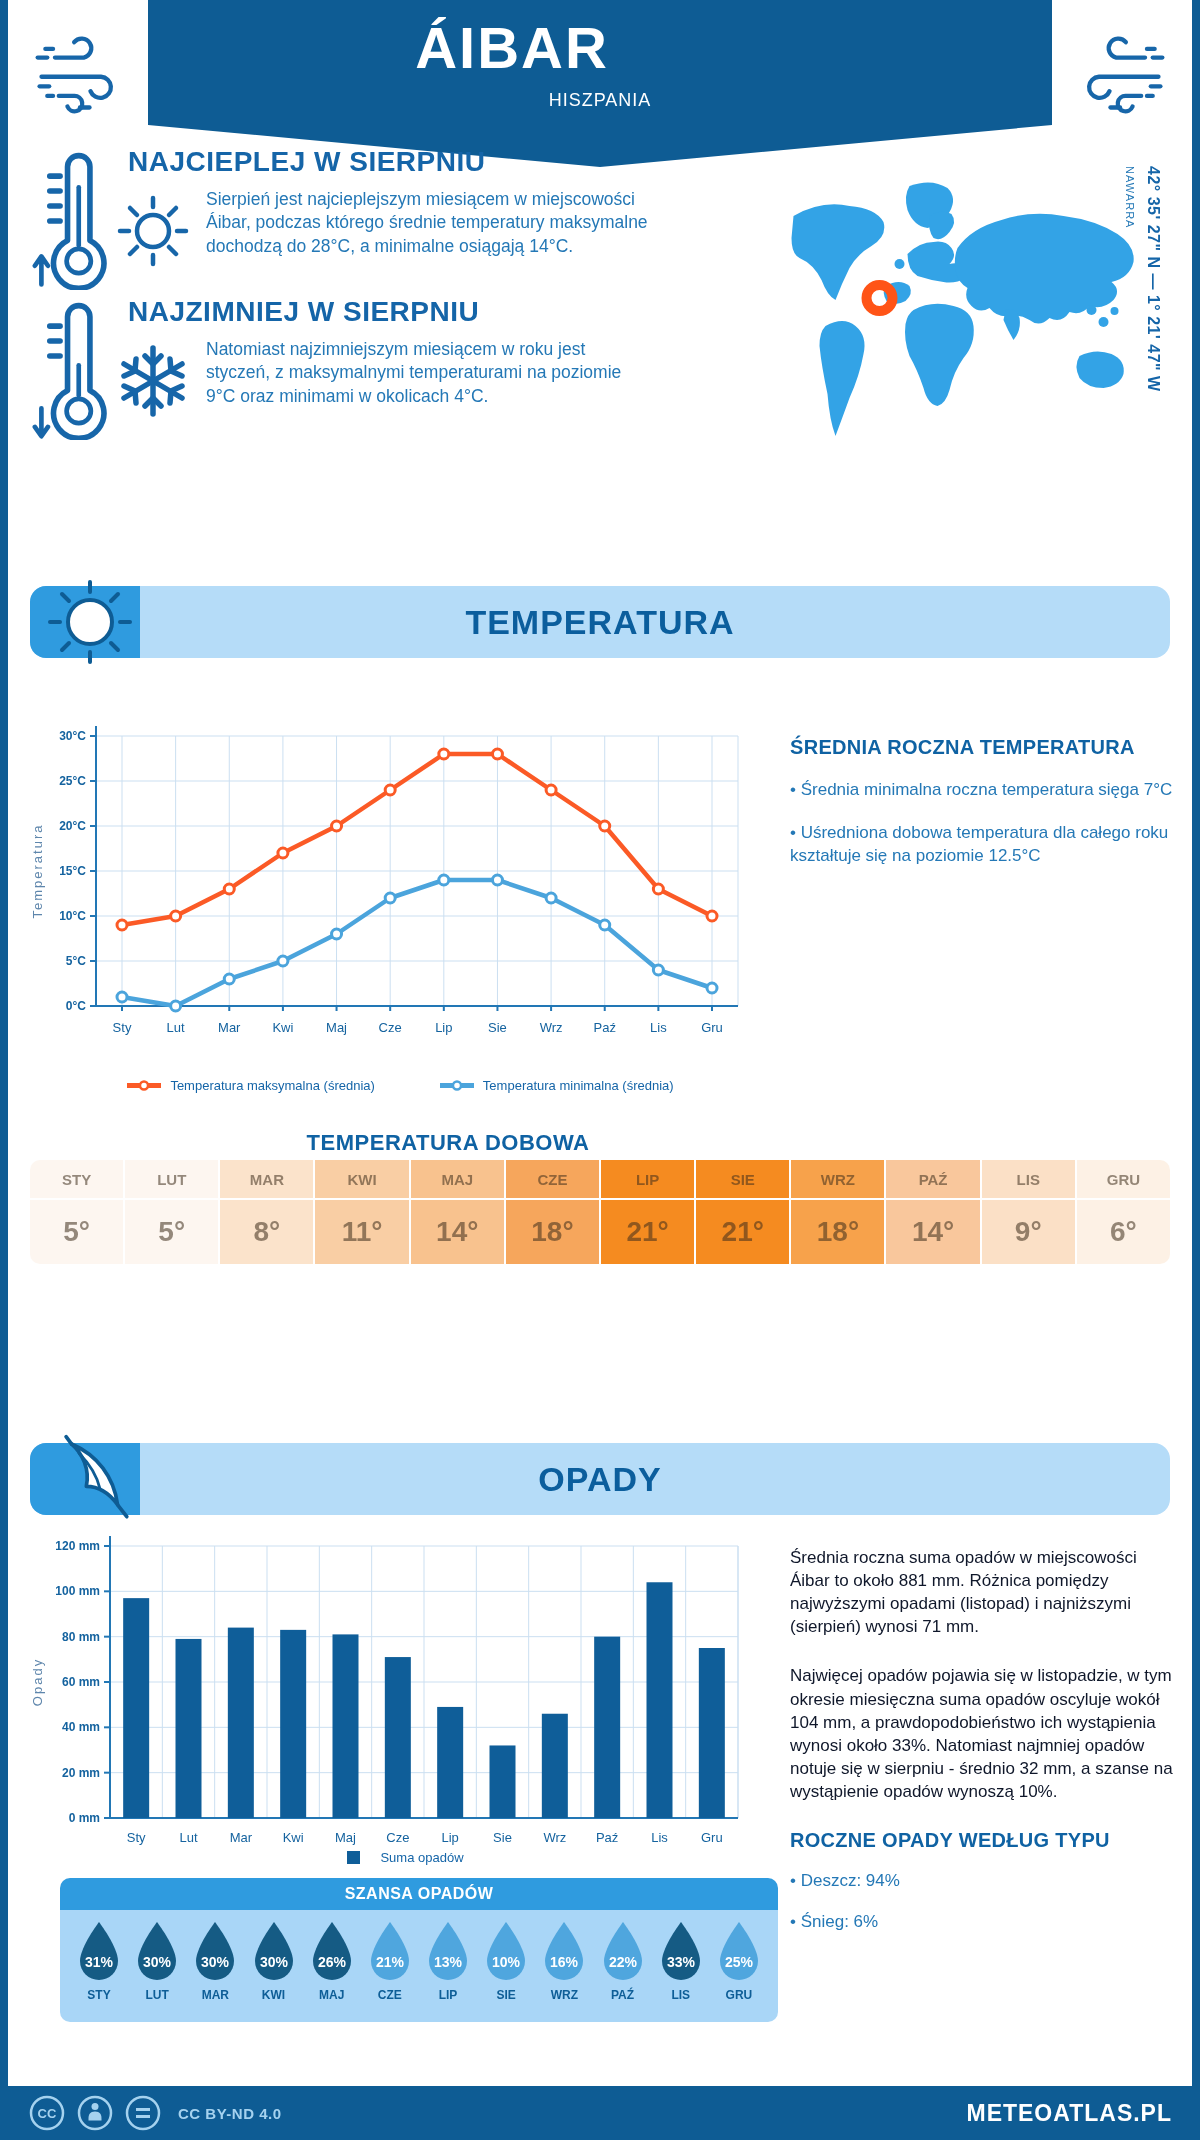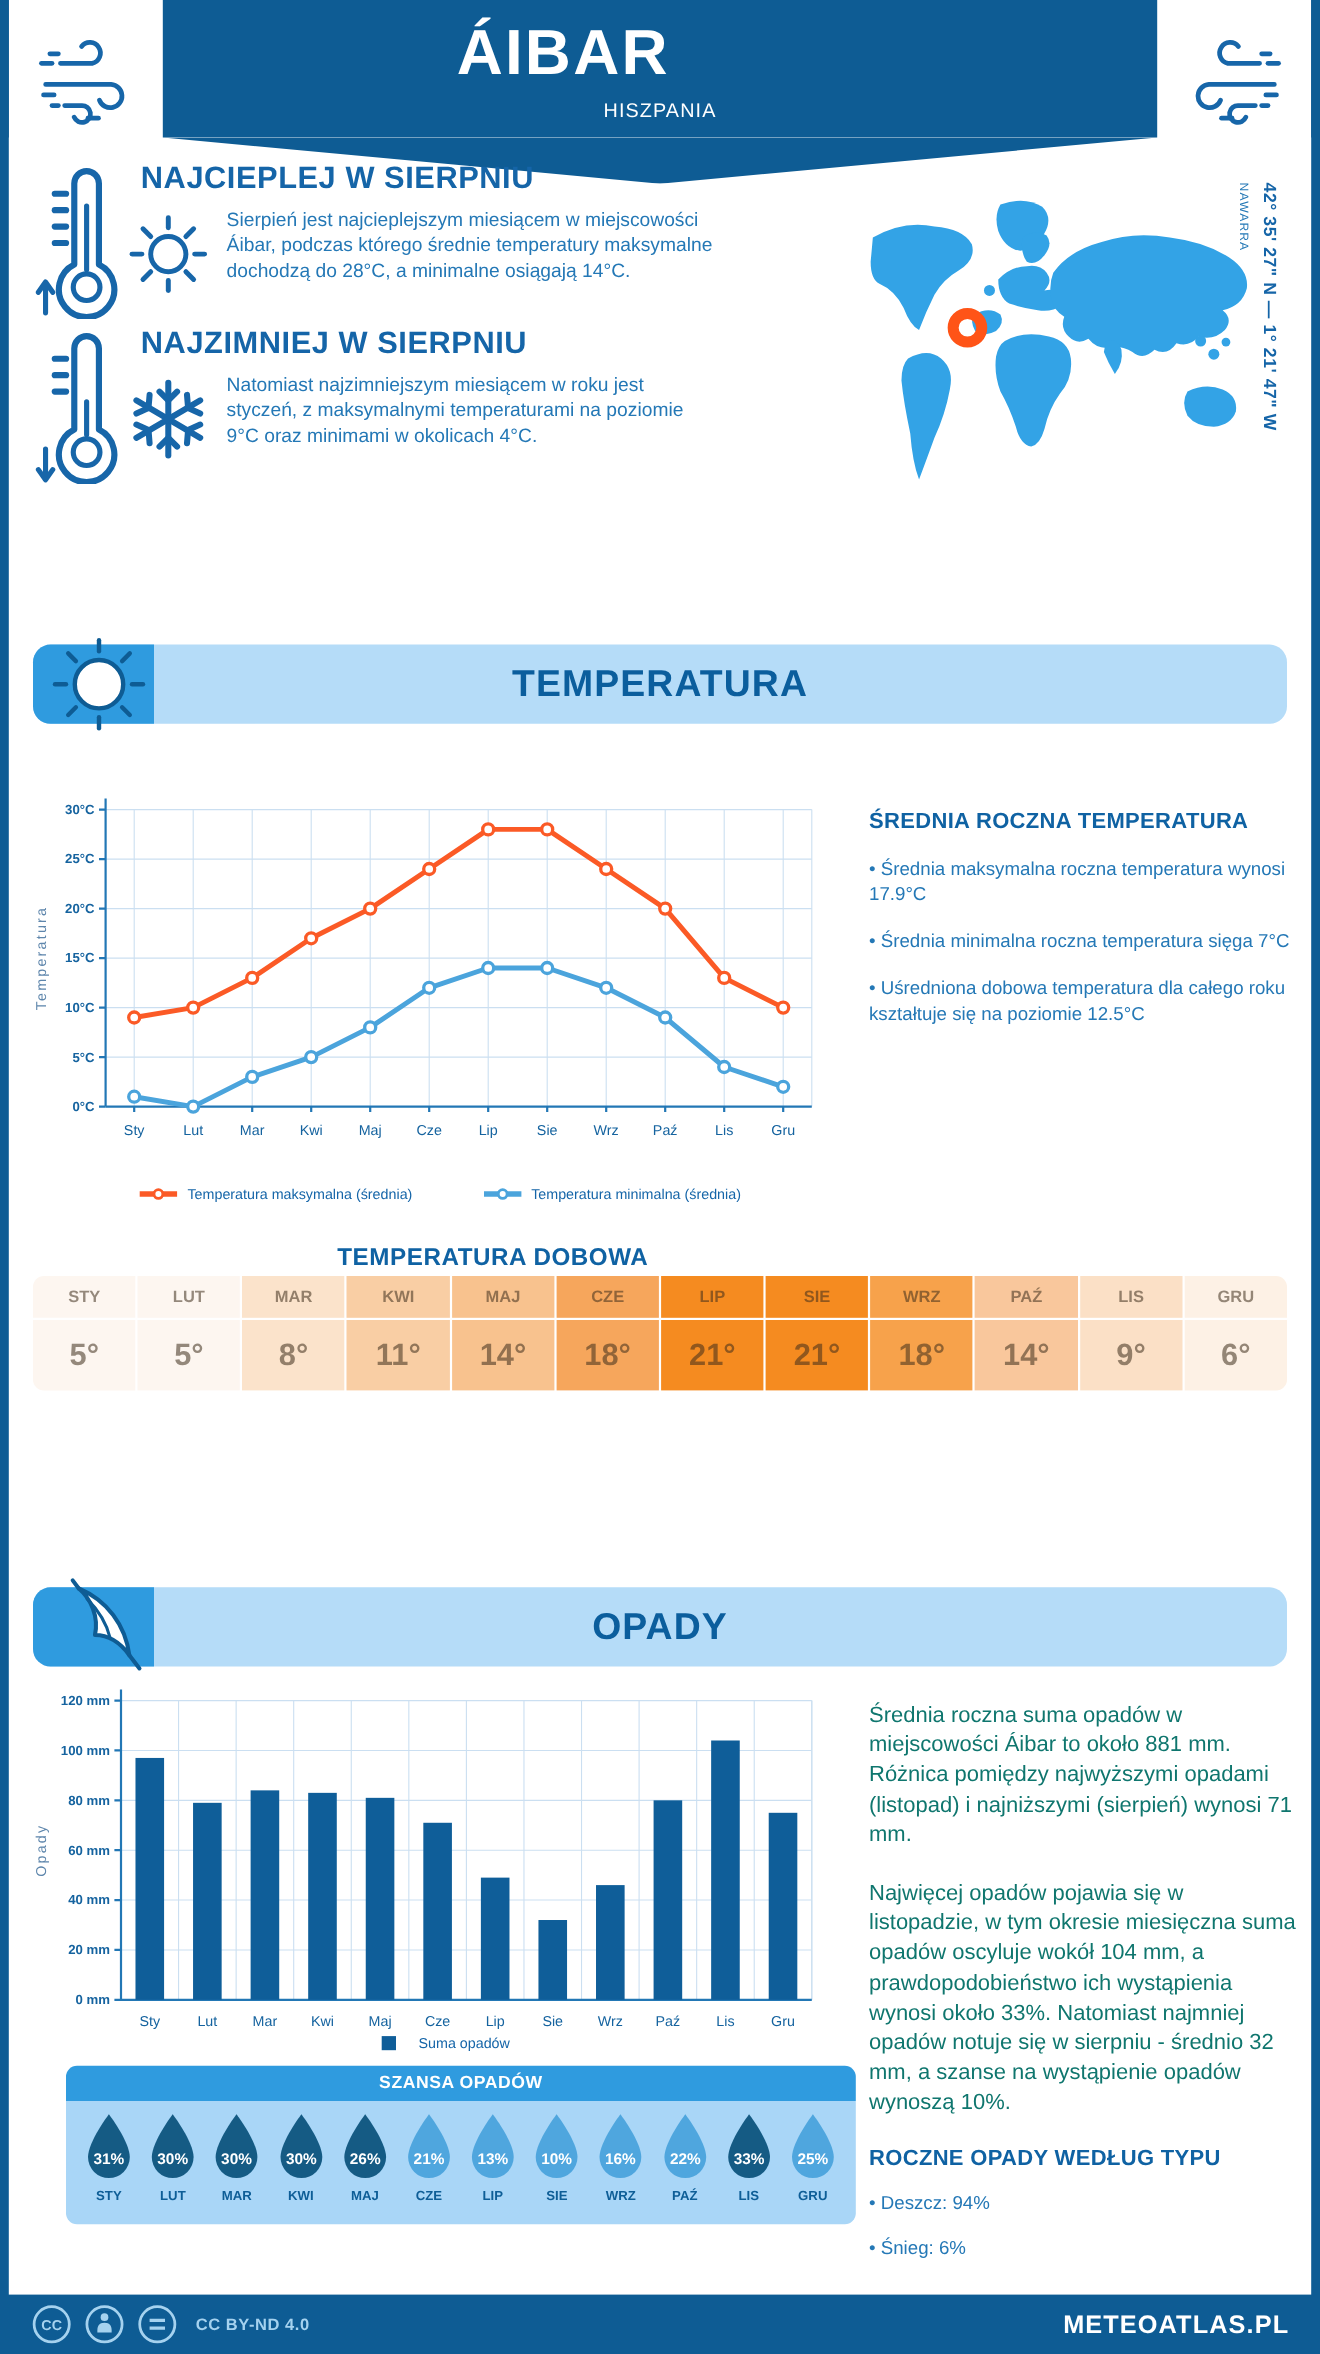--- a/index.html
+++ b/index.html
@@ -42,21 +42,21 @@
   
   .chart{position:absolute;}
   .chart text{font-family:"Liberation Sans",sans-serif;}
   .legend{position:absolute;left:30px;width:740px;display:flex;justify-content:center;gap:64px;}
   .lg-item{display:flex;align-items:center;gap:8px;font-size:13px;color:#1565A8;}
   
   .annual{position:absolute;left:790px;top:736px;width:388px;}
   .annual h3,.ptext h3{margin:0;font-size:20px;font-weight:bold;color:#0F62A3;letter-spacing:0.3px;}
   .bullet{font-size:17px;color:#2478B6;line-height:1.35;margin-top:20px;}
   .ptext{position:absolute;left:790px;top:1546px;width:388px;}
-  .ptext p{margin:0 0 26px 0;font-size:20px;color:#0f766e;line-height:1.36;}
+  .ptext p{margin:0 0 26px 0;font-size:17px;color:#0f172a;line-height:1.36;}
   .ptext .bullet{margin-top:18px;}
   .ptext h3{margin-top:6px;}
   
   .daily-h{position:absolute;left:30px;top:1118px;width:812px;text-align:center;margin:12px;
            font-size:22px;font-weight:bold;color:#0F62A3;letter-spacing:0.5px;}
   .trow{position:absolute;left:30px;width:1140px;display:grid;grid-template-columns:repeat(12,1fr);gap:2px;}
   .trow.h{top:1160px;height:38px;}
   .trow.v{top:1200px;height:64px;}
   .tcell{display:flex;align-items:center;justify-content:center;}
   .tcell.m{font-size:15px;font-weight:bold;color:rgba(62,45,28,0.55);}
@@ -307,21 +307,20 @@
           <line x1="1" y1="6.5" x2="35" y2="6.5" stroke="#4BA4DC" stroke-width="5"></line>
           <circle cx="18" cy="6.5" r="4" fill="#fff" stroke="#4BA4DC" stroke-width="2.5"></circle>
         </svg>
         <span>Temperatura minimalna (średnia)</span>
       </div>
     </div>
 
   <div class="annual">
     <h3>ŚREDNIA ROCZNA TEMPERATURA</h3>
     <div id="annual-bullets">
-        <div class="bullet">• Średnia maksymalna roczna temperatura wynosi 17.9°C</div>
         <div class="bullet">• Średnia minimalna roczna temperatura sięga 7°C</div>
         <div class="bullet">• Uśredniona dobowa temperatura dla całego roku kształtuje się na poziomie 12.5°C</div>
       </div>
   </div>
 
   <h3 class="daily-h">TEMPERATURA DOBOWA</h3>
   <div id="trow-h" class="trow h">
       <div class="tcell m" style="background: rgb(253, 246, 240);">STY</div>
       <div class="tcell m" style="background: rgb(253, 246, 240);">LUT</div>
       <div class="tcell m" style="background: rgb(251, 227, 203);">MAR</div>

